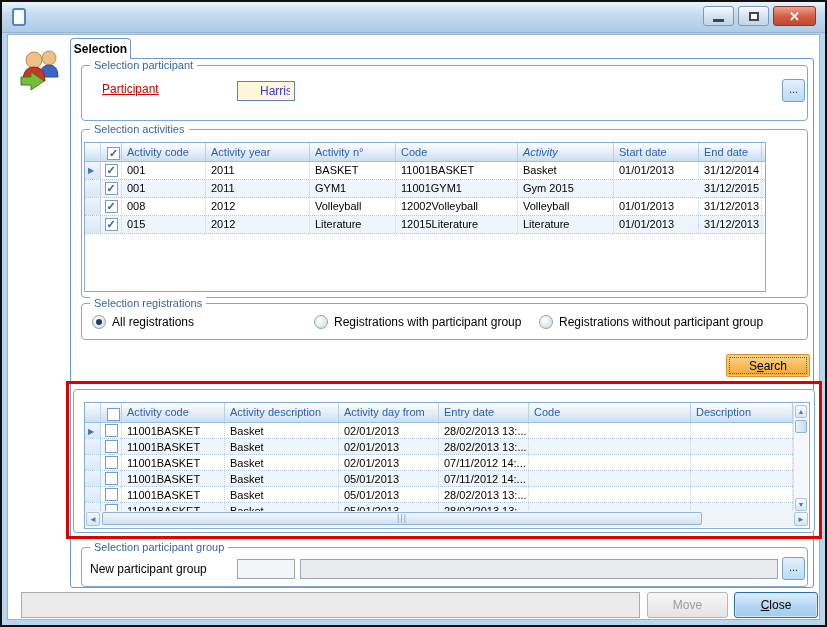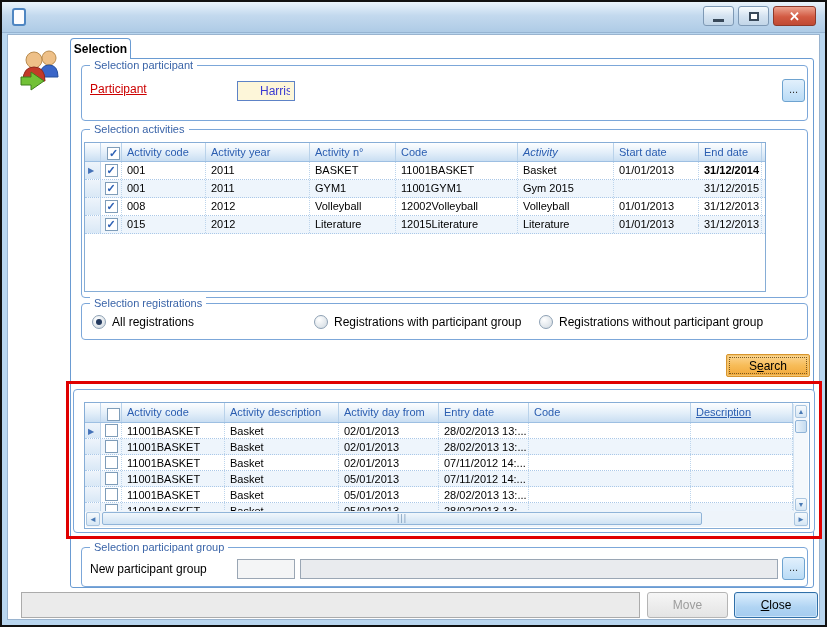--- a/index.html
+++ b/index.html
@@ -36,21 +36,21 @@
          border:1px solid #6a9bd2; border-bottom:none; border-radius:4px 4px 0 0;
          font-weight:bold; font-size:12px; text-align:center; padding-top:3px; z-index:3; color:#000; }
   .tabpage { position:absolute; left:62px; top:23px; width:744px; height:530px;
              border:1px solid #6a9bd2; border-radius:0 3px 3px 3px; background:#fff; }
 
   .groupbox { position:absolute; border:1px solid #7ca7d9; border-radius:4px; background:#fff; }
   .glabel { position:absolute; top:-7px; left:8px; background:#fff; padding:0 4px;
             font-size:11px; color:#3a64a8; white-space:nowrap; }
 
   
-  .lbl-participant { position:absolute; left:8px; top:16px; font-size:12px; color:#cc0000;
+  .lbl-participant { position:absolute; left:20px; top:16px; font-size:12px; color:#cc0000;
                      text-decoration:underline; }
   .field { position:absolute; height:20px; font-size:12px; padding:2px 4px; }
   .cream { background:#fdf6d9; }
   .code-field { left:155px; top:15px; width:58px; border:1px solid #5d82c6; color:#3a3ad2; }
   .name-field { left:218px; top:15px; width:478px; border:1px solid #9aa6b4; color:#000; }
   .browse { position:absolute; width:23px; height:23px; border:1px solid #6ea3d0; border-radius:3px;
             background:linear-gradient(#e2f0fc,#b9dbf6); font-size:11px; color:#333;
             text-align:center; line-height:19px; cursor:default; }
   .browse.b1 { left:700px; top:13px; }
   .browse.b2 { left:700px; top:9px; }
@@ -200,21 +200,21 @@
                 <div class="selc" style="width: 16px;">▶</div>
                 <div class="cbc" style="width: 21px;">
                   <span class="cb">✓</span>
                 </div>
                 <div class="gc" style="width: 84px;">001</div>
                 <div class="gc" style="width: 104px;">2011</div>
                 <div class="gc" style="width: 86px;">BASKET</div>
                 <div class="gc" style="width: 122px;">11001BASKET</div>
                 <div class="gc" style="width: 96px;">Basket</div>
                 <div class="gc" style="width: 85px;">01/01/2013</div>
-                <div class="gc" style="width: 63px; font-weight: bold;">31/12/2014</div>
+                <div class="gc" style="width: 63px;">31/12/2014</div>
               </div>
               <div class="grow alt" style="height: 18px;">
                 <div class="selc" style="width: 16px;"></div>
                 <div class="cbc" style="width: 21px;">
                   <span class="cb">✓</span>
                 </div>
                 <div class="gc" style="width: 84px;">001</div>
                 <div class="gc" style="width: 104px;">2011</div>
                 <div class="gc" style="width: 86px;">GYM1</div>
                 <div class="gc" style="width: 122px;">11001GYM1</div>
@@ -281,21 +281,21 @@
           <div class="ghead" style="height:20px; width:708px;">
               <div class="hc selc" style="width: 16px;"></div>
               <div class="hc cbc" style="width: 21px;">
                 <span class="cb"></span>
               </div>
               <div class="hc" style="width: 103px;">Activity code</div>
               <div class="hc" style="width: 114px;">Activity description</div>
               <div class="hc" style="width: 100px;">Activity day from</div>
               <div class="hc" style="width: 90px;">Entry date</div>
               <div class="hc" style="width: 162px;">Code</div>
-              <div class="hc" style="width: 102px; text-decoration: underline;">Description</div>
+              <div class="hc" style="width: 102px;">Description</div>
             </div>
           <div class="rows rows-clip" style="height:89px; width:708px;">
               <div class="grow" style="height: 16px;">
                 <div class="selc" style="width: 16px;">▶</div>
                 <div class="cbc" style="width: 21px;">
                   <span class="cb"></span>
                 </div>
                 <div class="gc" style="width: 103px;">11001BASKET</div>
                 <div class="gc" style="width: 114px;">Basket</div>
                 <div class="gc" style="width: 100px;">02/01/2013</div>

